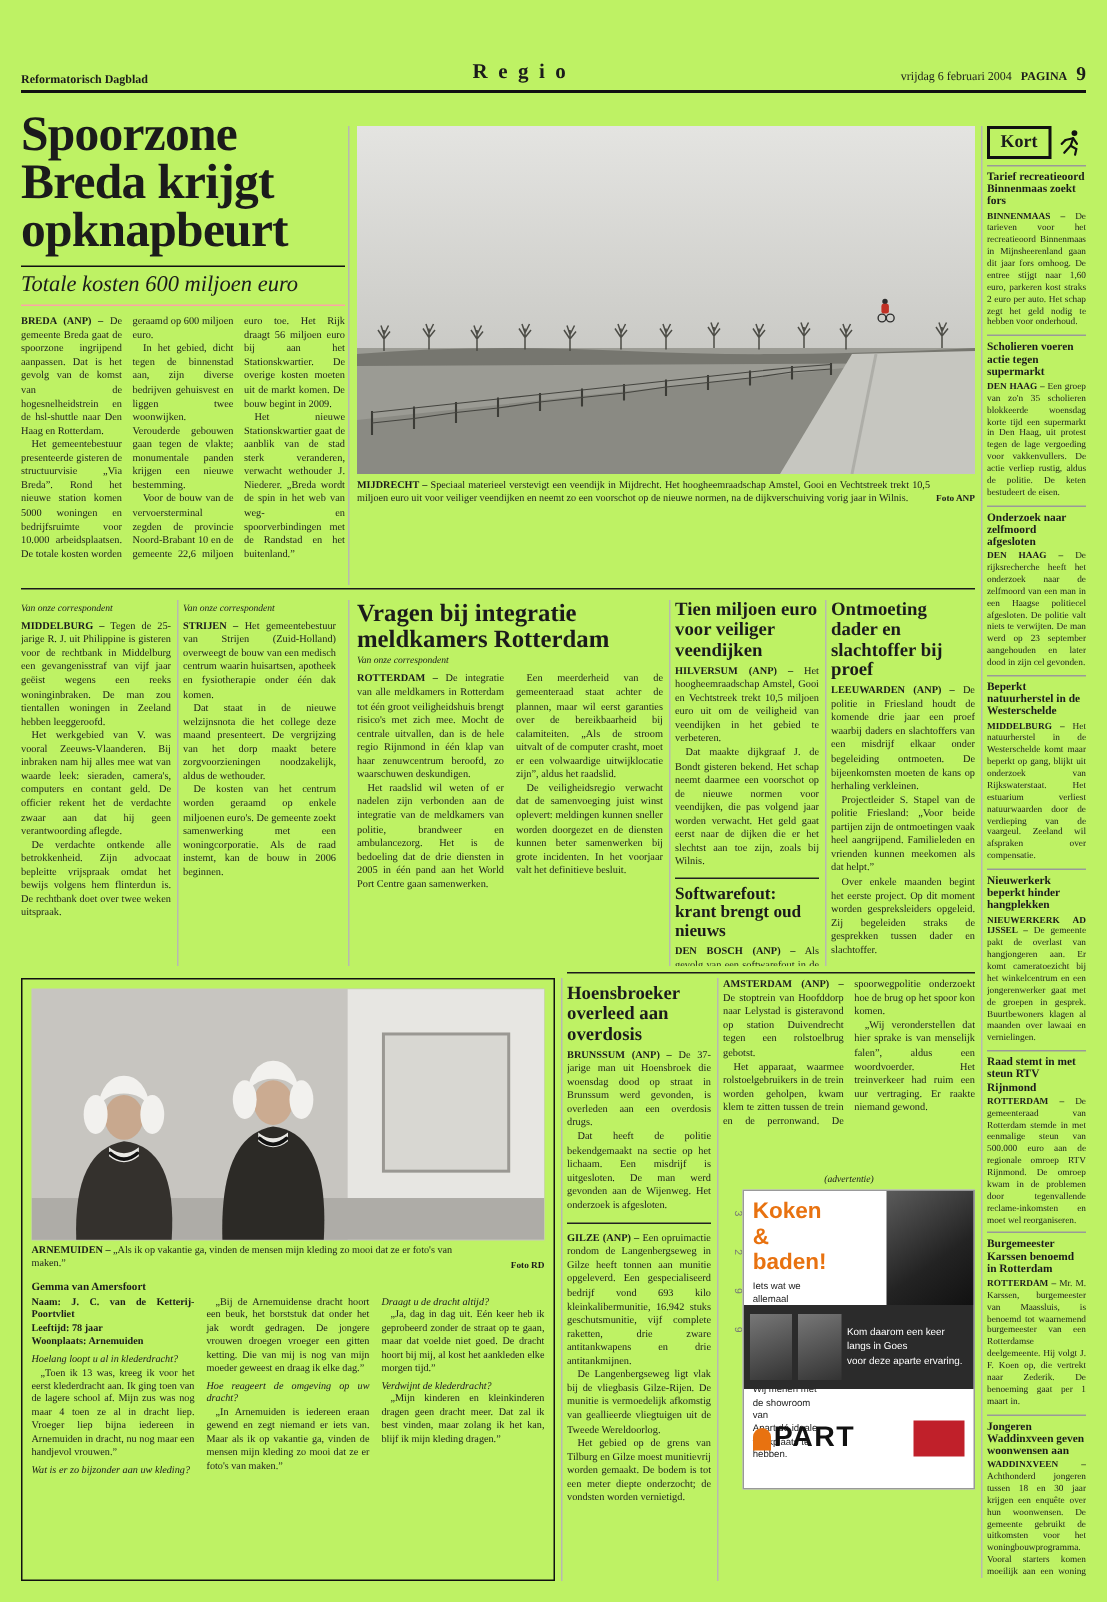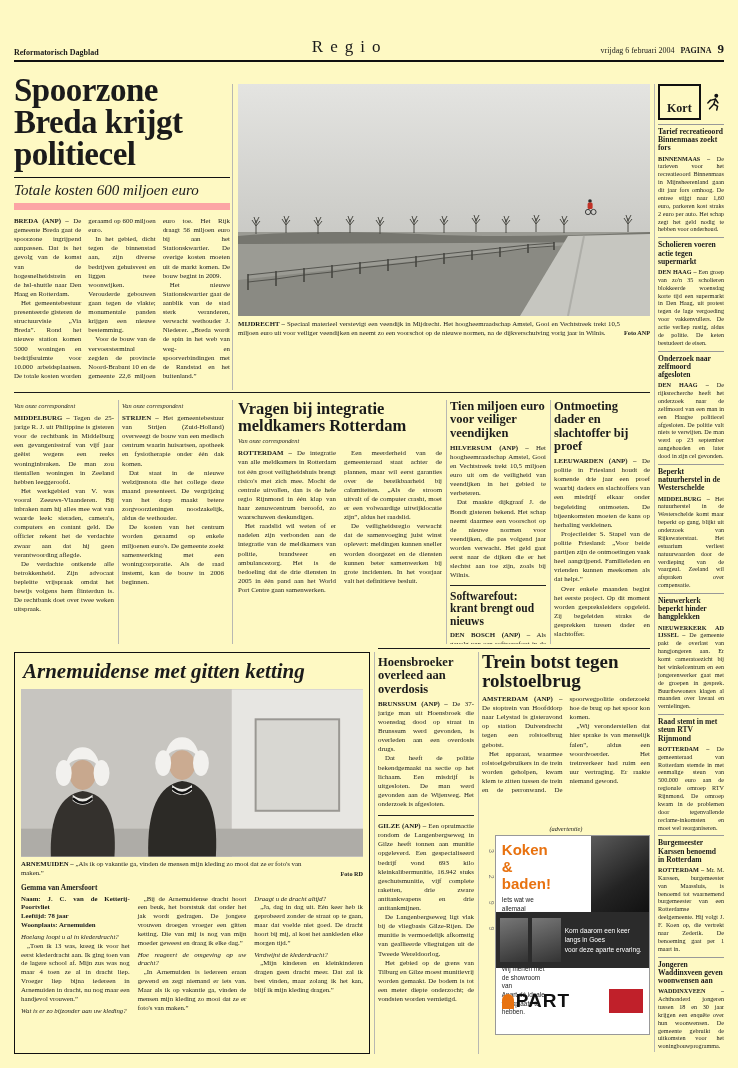--- a/index.html
+++ b/index.html
@@ -1,57 +1,57 @@
 <!DOCTYPE html>
 <html lang="nl"><head>
 <meta charset="utf-8">
 <style>
   * { margin:0; padding:0; box-sizing:border-box; }
   html,body { background:#e9e7e3; }
-  .page { position:relative; width:738px; height:1068px; margin:0 auto; background:#fef9c3;
+  .page { position:relative; width:738px; height:1068px; margin:0 auto; background:#bef264;
           font-family:"Liberation Serif", serif; color:#1b1b1b; overflow:hidden; }
 
   
   .hrule { position:absolute; height:1px; background:#1b1b1b; }
   .vrule { position:absolute; width:1px; background:#b8b8b2; }
 
   
   .header { position:absolute; left:14px; right:14px; top:42px; height:20px;
             border-bottom:2px solid #111; display:flex; justify-content:space-between;
             align-items:flex-end; padding-bottom:3px; }
   .hdr-left { font-size:8px; font-weight:bold; }
-  .hdr-center { font-size:17px; font-weight:normal; letter-spacing:7px; }
+  .hdr-center { font-size:14px; font-weight:bold; letter-spacing:7px; }
   .hdr-right { font-size:8px; }
   .hdr-right b { margin-left:4px; }
   .pgnum { font-size:13px; }
 
   
   .para, .paras p, .kbody, .cap { font-size:6.9px; line-height:1.32; text-align:justify; }
   .paras p { text-indent:7px; }
   .para b, .kbody b { font-weight:bold; }
   .corresp { font-size:6.4px; font-style:italic; margin:2px 0 4px; }
   h3.mid-head { font-size:12.5px; line-height:1.06; font-weight:bold; margin-bottom:3px; }
 
   
   .main-story { position:absolute; left:14px; top:74px; width:216px; height:316px; overflow:hidden; }
   .main-story h1 { font-size:33px; line-height:0.97; font-weight:bold; letter-spacing:-0.5px; }
-  .subhead { font-size:15px; font-style:italic; border-top:1px solid #111; border-bottom:7px solid #fca5a5;
+  .subhead { font-size:15px; font-style:italic; border-top:1px solid #111; border-bottom:1px solid #fca5a5;
              padding:4px 0; margin:7px 0 6px; }
   .main-body { column-count:3; column-gap:7px; height:172px; overflow:hidden; }
 
   
   .photo-block { position:absolute; left:238px; top:84px; width:412px; }
   .photo-frame { width:412px; height:232px; background:#cfcfca; overflow:hidden; }
   .caption { position:relative; margin-top:3px; font-size:6.8px; line-height:1.35; text-align:justify; padding-right:30px; }
   .caption .credit { position:absolute; right:0; bottom:0; font-size:6.2px; font-weight:bold; }
 
   
   .kort { position:absolute; left:658px; top:84px; width:66px; height:968px; overflow:hidden; }
   .kort-head { display:flex; align-items:center; gap:3px; margin-bottom:4px; }
-  .kort-box { border:2px solid #111; padding:15px 7px 2px; font-size:12px; font-weight:bold;text-align:right; }
+  .kort-box { border:2px solid #111; padding:1px 7px 2px; font-size:12px; font-weight:bold;text-align:right; }
   .kort-item { border-top:1px solid #999; padding:3px 0 4px; }
   .kort-item h4 { font-size:7.6px; line-height:1.08; margin-bottom:2px; }
   .kbody { font-size:6.2px; line-height:1.27; }
 
   
   .mid { position:absolute; top:400px; height:244px; overflow:hidden; }
   #midA { left:14px; width:100px; }
   #midB { left:122px; width:102px; }
   #midC { left:238px; width:204px; }
   #midC h3 { font-size:16.5px; line-height:1.04; font-weight:bold; margin-bottom:3px; }
@@ -116,21 +116,21 @@
       <span>vrijdag 6 februari 2004</span>
       <b>PAGINA</b>
       <b class="pgnum">9</b>
     </div>
   </header>
 
   <section class="main-story">
     <h1>
       <div>Spoorzone</div>
       <div>Breda krijgt</div>
-      <div>politiecel</div>
+      <div>opknapbeurt</div>
     </h1>
     <div class="subhead">Totale kosten 600 miljoen euro</div>
     <div class="main-body">
       <p class="para"><b>BREDA (ANP) –</b> <span>De gemeente Breda gaat de spoorzone ingrijpend aanpassen. Dat is het gevolg van de komst van de hogesnelheidstrein en de hsl-shuttle naar Den Haag en Rotterdam.</span></p>
       <div class="paras">
           <p>Het gemeentebestuur presenteerde gisteren de structuurvisie „Via Breda”. Rond het nieuwe station komen 5000 woningen en bedrijfsruimte voor 10.000 arbeidsplaatsen. De totale kosten worden geraamd op 600 miljoen euro.</p>
           <p>In het gebied, dicht tegen de binnenstad aan, zijn diverse bedrijven gehuisvest en liggen twee woonwijken. Verouderde gebouwen gaan tegen de vlakte; monumentale panden krijgen een nieuwe bestemming.</p>
           <p>Voor de bouw van de vervoersterminal zegden de provincie Noord-Brabant 10 en de gemeente 22,6 miljoen euro toe. Het Rijk draagt 56 miljoen euro bij aan het Stationskwartier. De overige kosten moeten uit de markt komen. De bouw begint in 2009.</p>
           <p>Het nieuwe Stationskwartier gaat de aanblik van de stad sterk veranderen, verwacht wethouder J. Niederer. „Breda wordt de spin in het web van weg- en spoorverbindingen met de Randstad en het buitenland.”</p>
         </div>
@@ -301,21 +301,20 @@
   <section class="mid" id="midE">
     <h3 class="mid-head">Ontmoeting dader en slachtoffer bij proef</h3>
     <p class="para"><b>LEEUWARDEN (ANP) –</b> <span>De politie in Friesland houdt de komende drie jaar een proef waarbij daders en slachtoffers van een misdrijf elkaar onder begeleiding ontmoeten. De bijeenkomsten moeten de kans op herhaling verkleinen.</span></p>
     <div class="paras">
         <p>Projectleider S. Stapel van de politie Friesland: „Voor beide partijen zijn de ontmoetingen vaak heel aangrijpend. Familieleden en vrienden kunnen meekomen als dat helpt.”</p>
         <p>Over enkele maanden begint het eerste project. Op dit moment worden gespreksleiders opgeleid. Zij begeleiden straks de gesprekken tussen dader en slachtoffer.</p>
       </div>
   </section>
 
   <section class="feature">
-    <h2>Arnemuidense met gitten ketting</h2>
     <div class="feat-photo">
       <svg viewBox="0 0 344 168" width="342" height="168">
         <rect width="344" height="168" fill="#c7c5c0"></rect>
         <rect x="212" width="132" height="168" fill="#e7e6e2"></rect>
         <rect y="140" width="344" height="28" fill="#aeaca7"></rect>
         <g>
           <path d="M30,168 Q28,108 62,102 Q98,106 94,168 Z" fill="#34312d"></path>
           <ellipse cx="62" cy="86" rx="13" ry="15" fill="#c8a88e"></ellipse>
           <path d="M44,80 Q48,58 62,58 Q76,58 80,80 Q74,70 62,70 Q50,70 44,80 Z" fill="#f2f1ee"></path>
           <ellipse cx="43" cy="84" rx="8" ry="13" fill="#f2f1ee"></ellipse>
@@ -389,21 +388,20 @@
       <p class="para"><b>GILZE (ANP) –</b> <span>Een opruimactie rondom de Langenbergseweg in Gilze heeft tonnen aan munitie opgeleverd. Een gespecialiseerd bedrijf vond 693 kilo kleinkalibermunitie, 16.942 stuks geschutsmunitie, vijf complete raketten, drie zware antitankwapens en drie antitankmijnen.</span></p>
       <div class="paras">
           <p>De Langenbergseweg ligt vlak bij de vliegbasis Gilze-Rijen. De munitie is vermoedelijk afkomstig van geallieerde vliegtuigen uit de Tweede Wereldoorlog.</p>
           <p>Het gebied op de grens van Tilburg en Gilze moest munitievrij worden gemaakt. De bodem is tot een meter diepte onderzocht; de vondsten worden vernietigd.</p>
         </div>
     </div>
   </section>
 
   <section class="right-block">
     <div class="trein">
-      <h3>Trein botst tegen rolstoelbrug</h3>
       <div class="trein-body">
         <p class="para"><b>AMSTERDAM (ANP) –</b> <span>De stoptrein van Hoofddorp naar Lelystad is gisteravond op station Duivendrecht tegen een rolstoelbrug gebotst.</span></p>
         <div class="paras">
             <p>Het apparaat, waarmee rolstoelgebruikers in de trein worden geholpen, kwam klem te zitten tussen de trein en de perronwand. De spoorwegpolitie onderzoekt hoe de brug op het spoor kon komen.</p>
             <p>„Wij veronderstellen dat hier sprake is van menselijk falen”, aldus een woordvoerder. Het treinverkeer had ruim een uur vertraging. Er raakte niemand gewond.</p>
           </div>
       </div>
     </div>
     <div class="adlabel">(advertentie)</div>
     <div class="ad">

